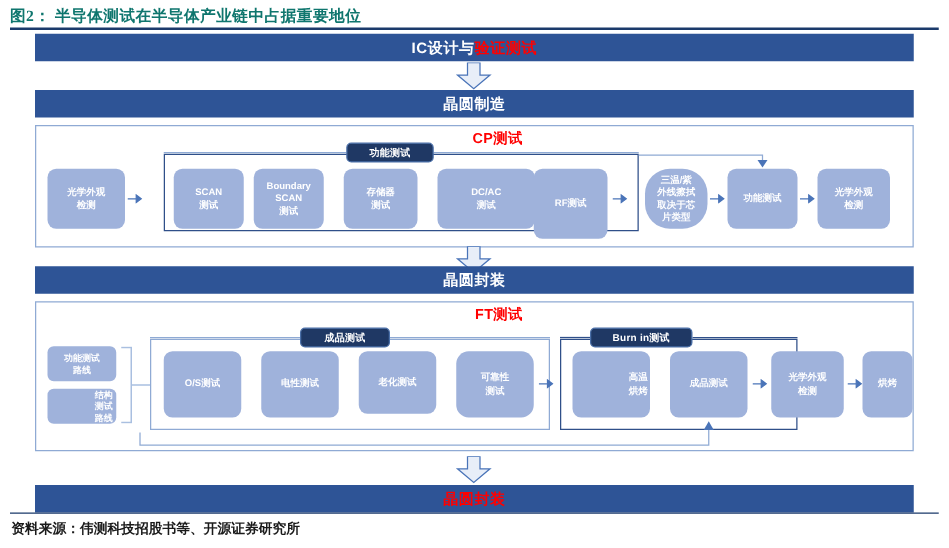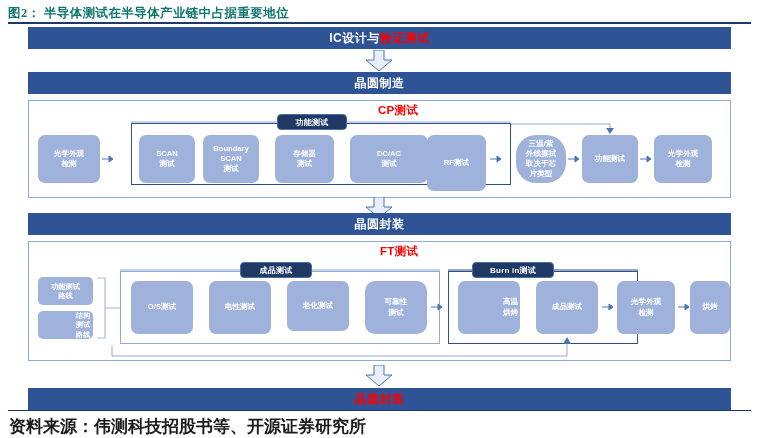--- a/index.html
+++ b/index.html
@@ -44,21 +44,21 @@
     top: 410px;
     width: 743px;
     height: 1px;
     background: #1b3a6b;
   }
   .source {
     position: absolute;
     left: 9px;
     top: 415px;
     font-family: "Liberation Serif", "DejaVu Serif", serif;
-    font-size: 17px;
+    font-size: 11px;
     font-weight: bold;
     color: #1a1a1a;
     white-space: nowrap;
   }
 
   
   .stage-bar {
     position: absolute;
     left: 28px;
     width: 703px;

